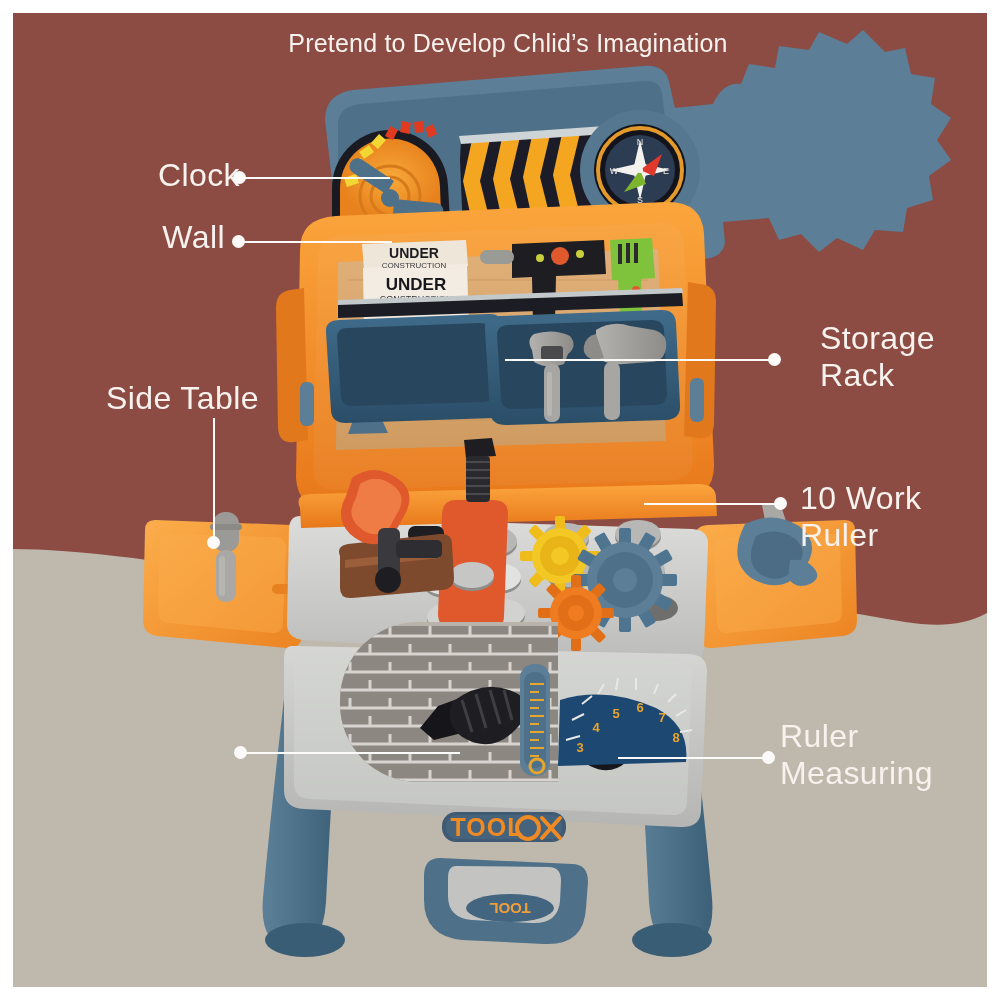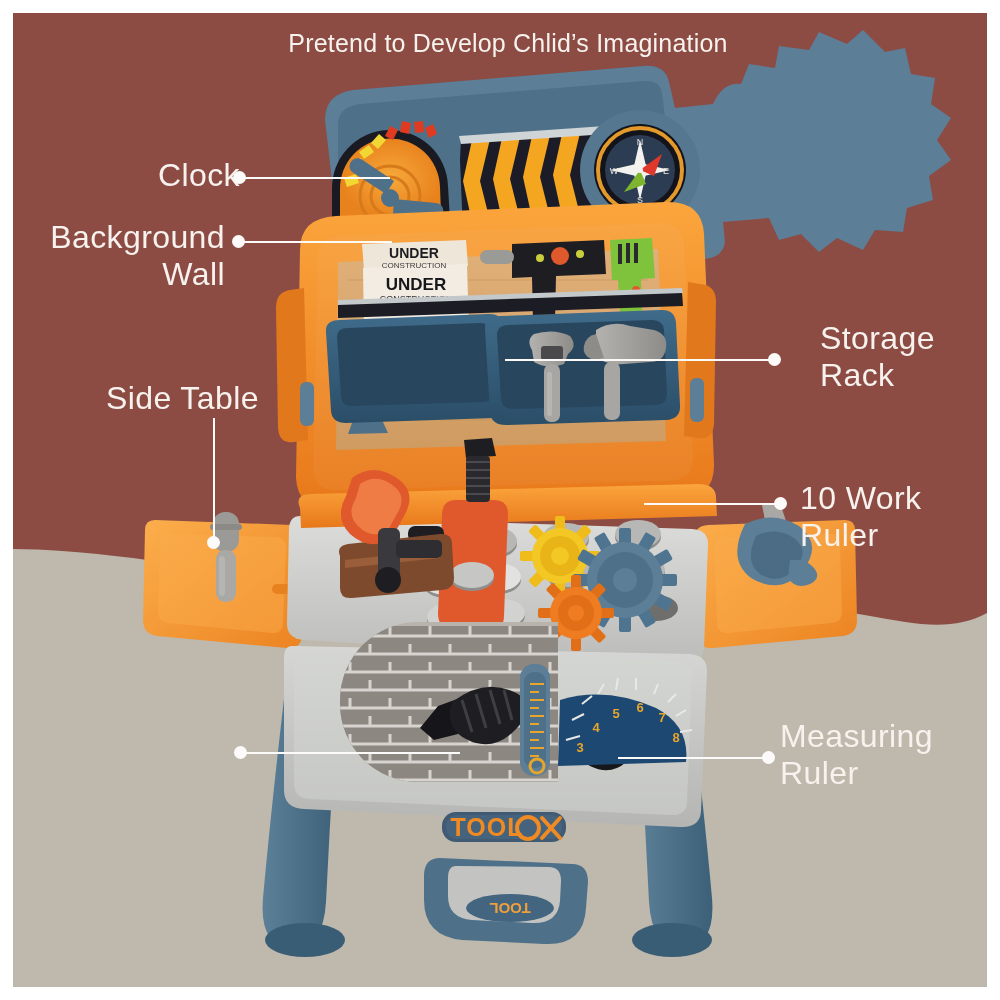--- a/index.html
+++ b/index.html
@@ -417,21 +417,20 @@
 
   <div id="title">Pretend to Develop Chlid’s Imagination</div>
 
   <div class="lbl r" style="left:40px;top:157px;width:200px;">
     <div>Clock</div>
   </div>
   <div class="dot" style="left:233px;top:171px;"></div>
   <div class="lead" style="left:245px;top:177px;width:145px;"></div>
 
   <div class="lbl r" style="left:10px;top:219px;width:215px;">
-    <div>Background</div>
     <div>Wall</div>
   </div>
   <div class="dot" style="left:232px;top:235px;"></div>
   <div class="lead" style="left:244px;top:241px;width:148px;"></div>
 
   <div class="lbl" style="left:106px;top:380px;width:220px;">
     <div>Side Table</div>
   </div>
   <div class="leadv" style="left:213px;top:418px;height:124px;"></div>
   <div class="dot" style="left:207px;top:536px;"></div>
@@ -447,19 +446,19 @@
   <div class="lead" style="left:505px;top:359px;width:265px;"></div>
 
   <div class="lbl l" style="left:800px;top:480px;width:200px;">
     <div>10 Work</div>
     <div>Ruler</div>
   </div>
   <div class="dot" style="left:774px;top:497px;"></div>
   <div class="lead" style="left:644px;top:503px;width:132px;"></div>
 
   <div class="lbl l" style="left:780px;top:718px;width:220px;">
+    <div>Ruler</div>
     <div>Measuring</div>
-    <div>Ruler</div>
   </div>
   <div class="dot" style="left:762px;top:751px;"></div>
   <div class="lead" style="left:618px;top:757px;width:148px;"></div>
 
 </div>
 
 </body></html>

